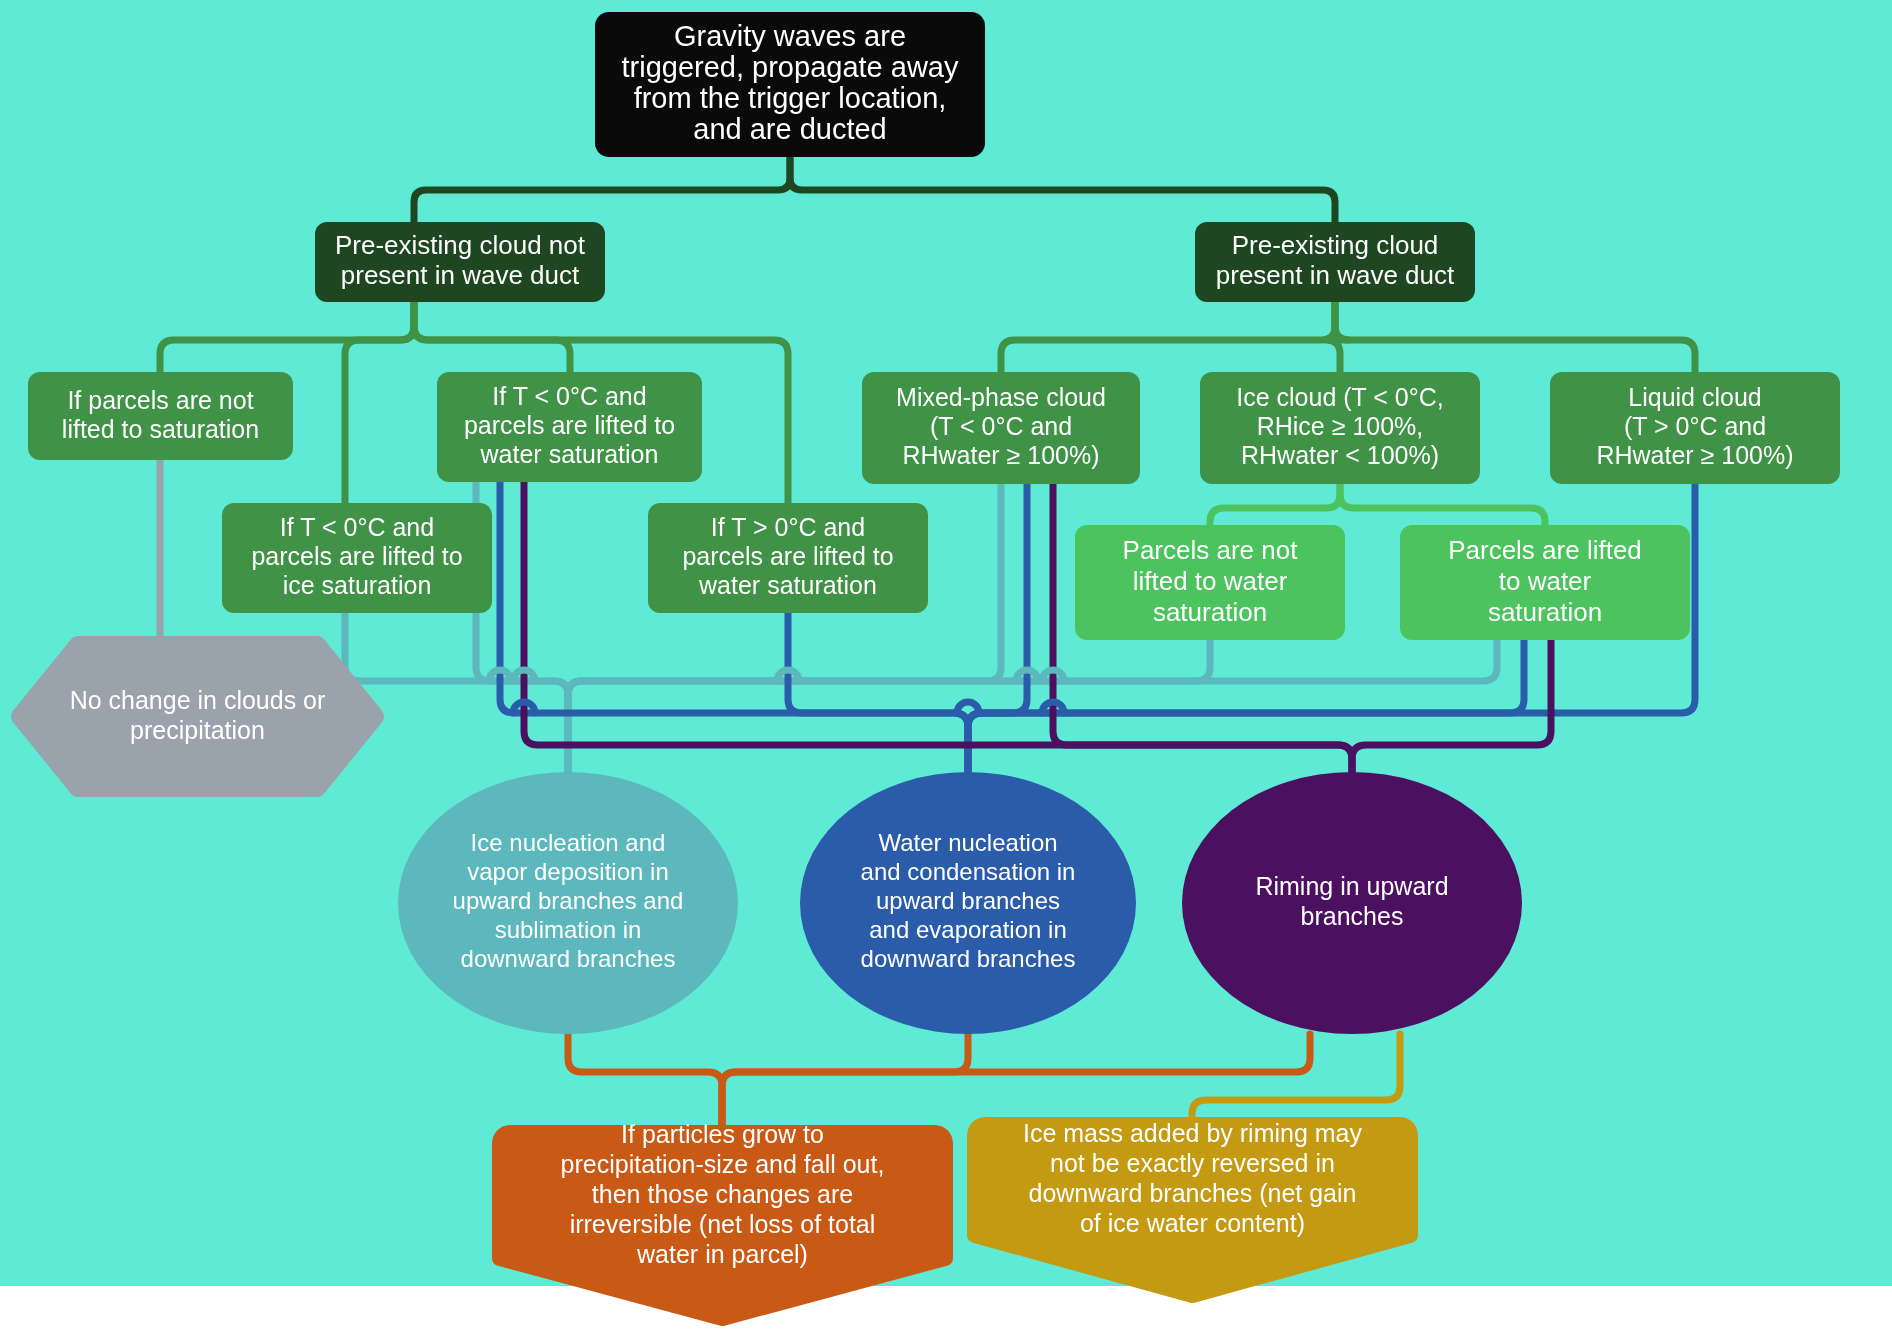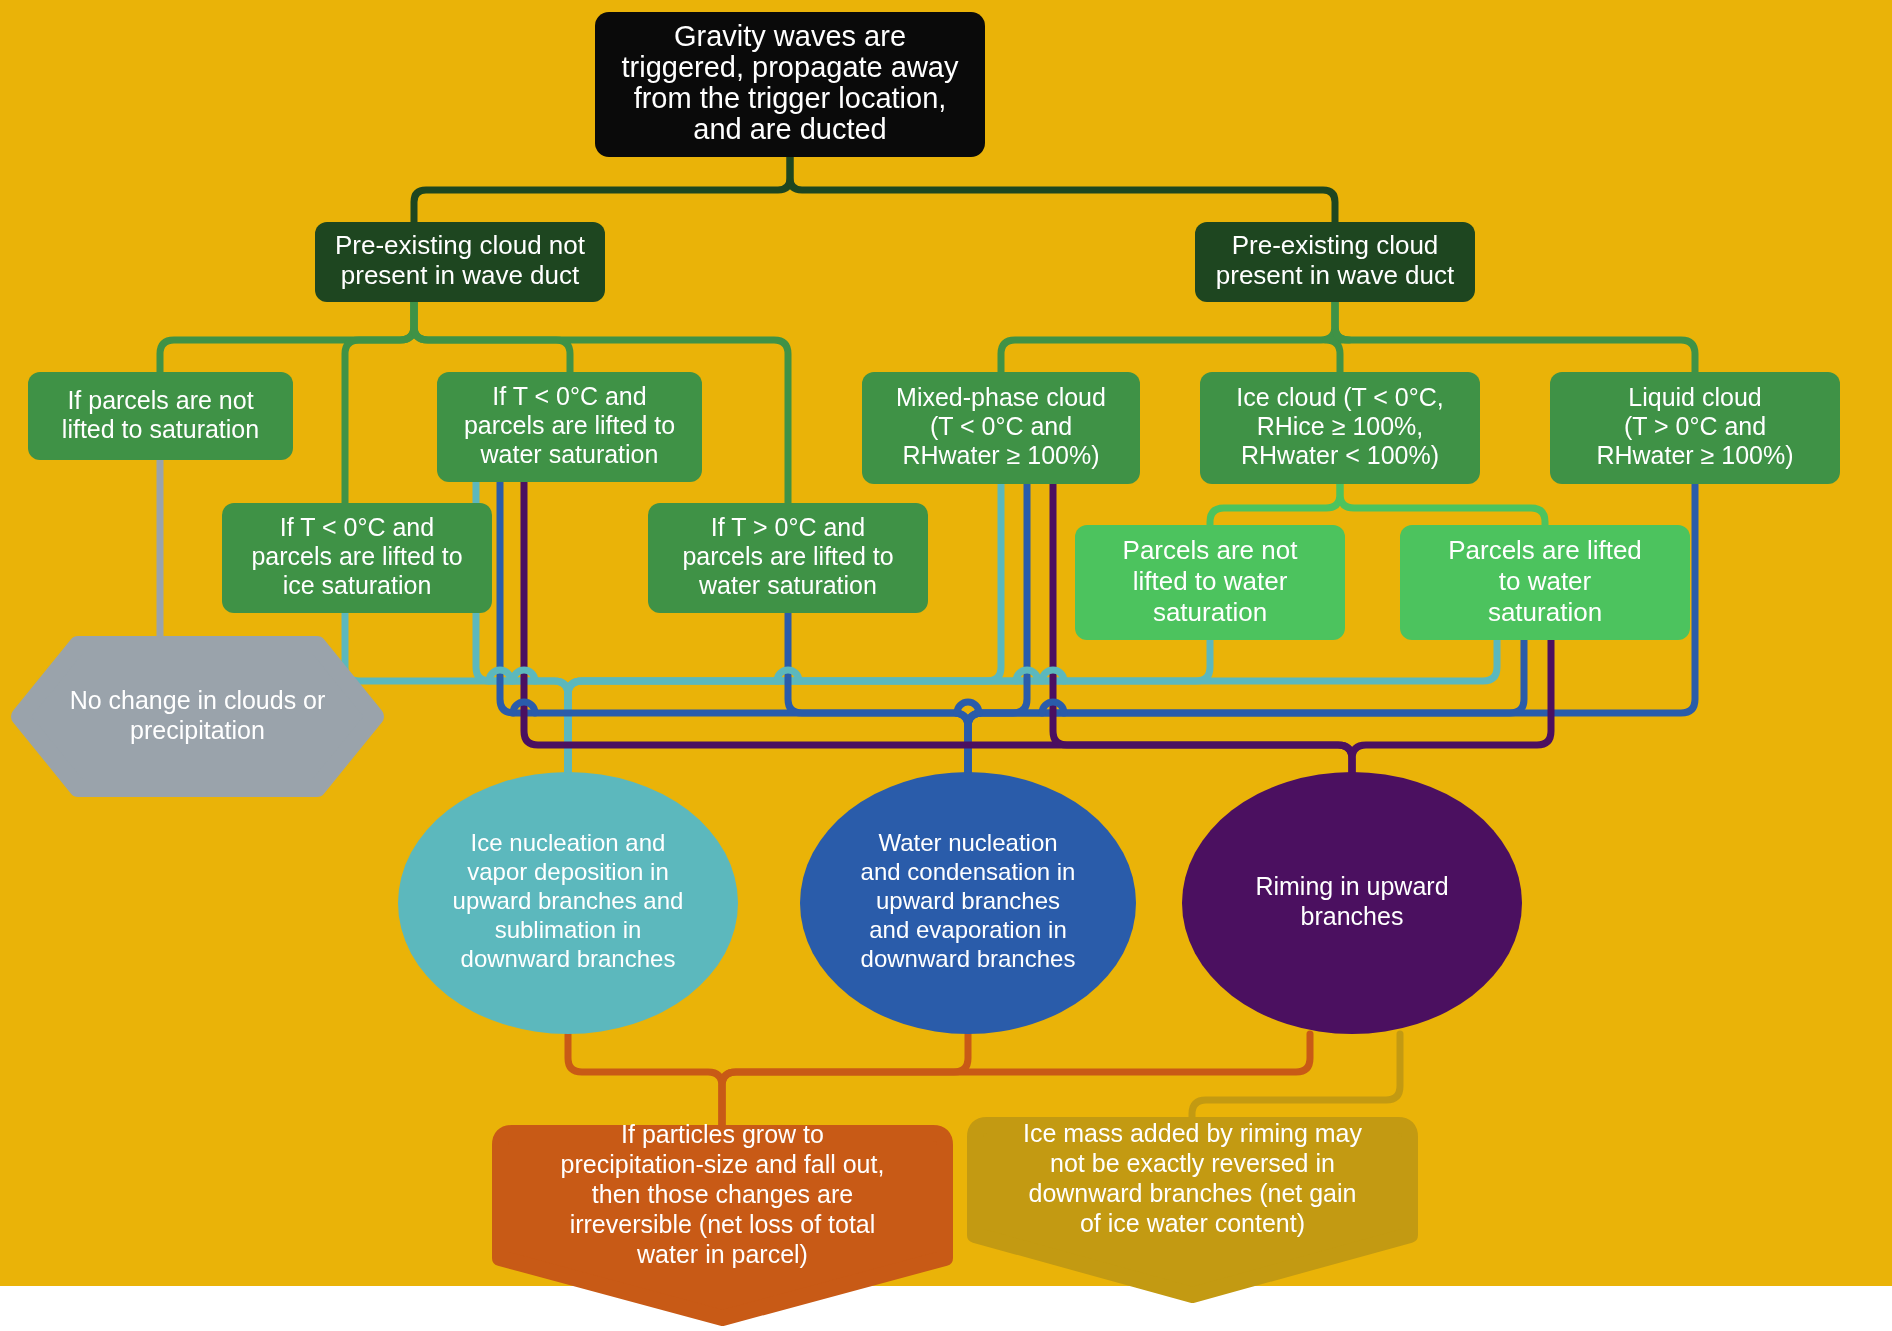--- a/index.html
+++ b/index.html
@@ -1,17 +1,17 @@
 <!DOCTYPE html>
 <html><head>
 <meta charset="utf-8">
 <style>
   html,body{margin:0;padding:0;background:#ffffff;}
   body{width:1892px;height:1331px;overflow:hidden;font-family:"Liberation Sans",sans-serif;}
-  #stage{position:relative;width:1892px;height:1286px;background:#eab308;}
+  #stage{position:relative;width:1892px;height:1286px;background:#5eead4;}
   svg.flow{position:absolute;left:0;top:0;width:1892px;height:1331px;}
   .node-text{fill:#ffffff;font-family:"Liberation Sans",sans-serif;text-anchor:middle;dominant-baseline:middle;}
   .conn{fill:none;stroke-linecap:round;stroke-linejoin:round;}
 </style>
 </head>
 <body>
 
 <div id="stage">
   <svg class="flow" viewBox="0 0 1892 1331">
     <g id="connectors">

